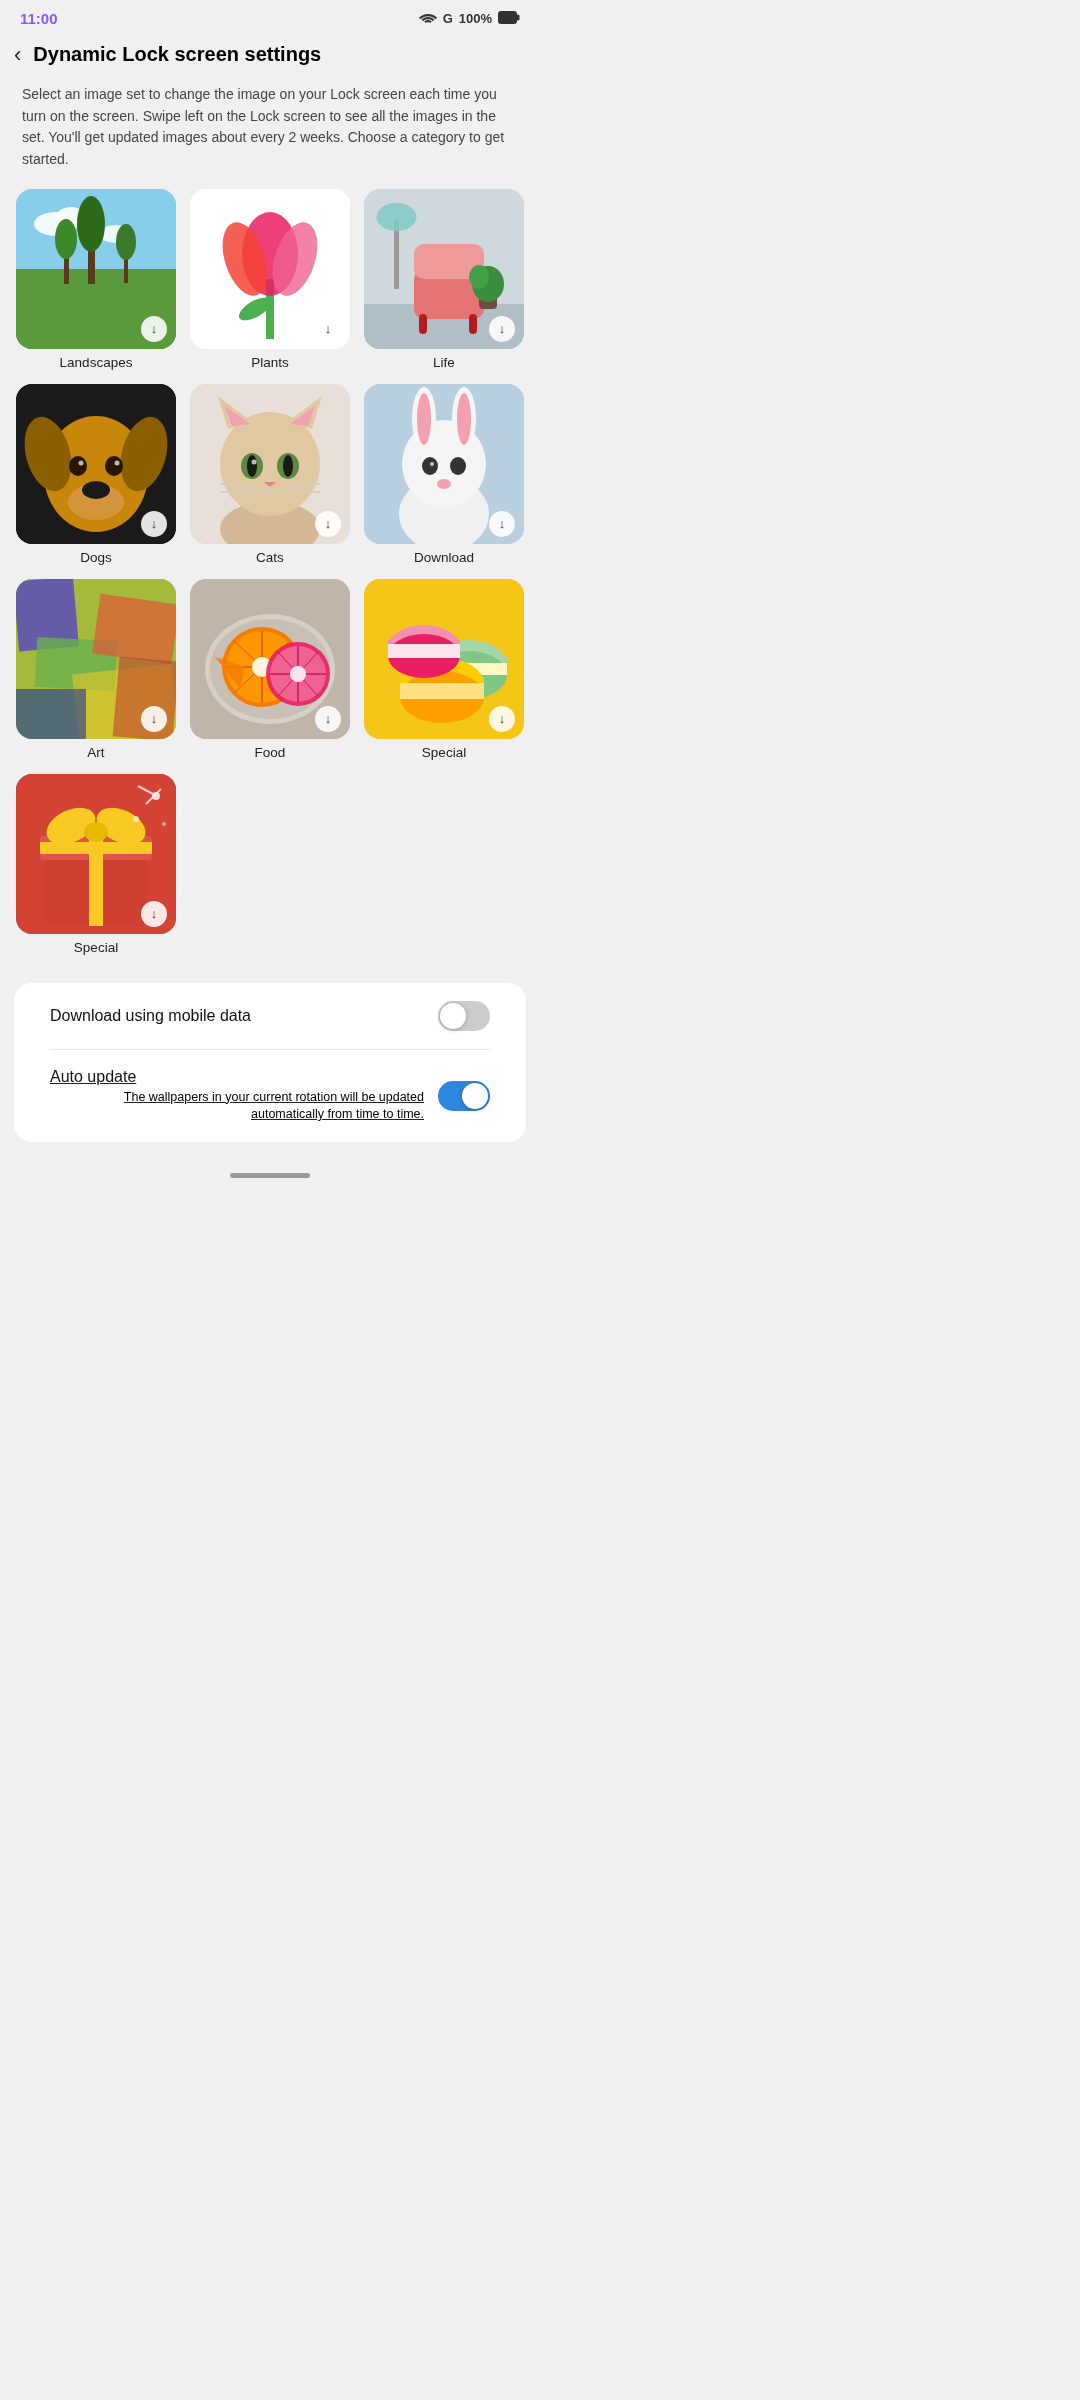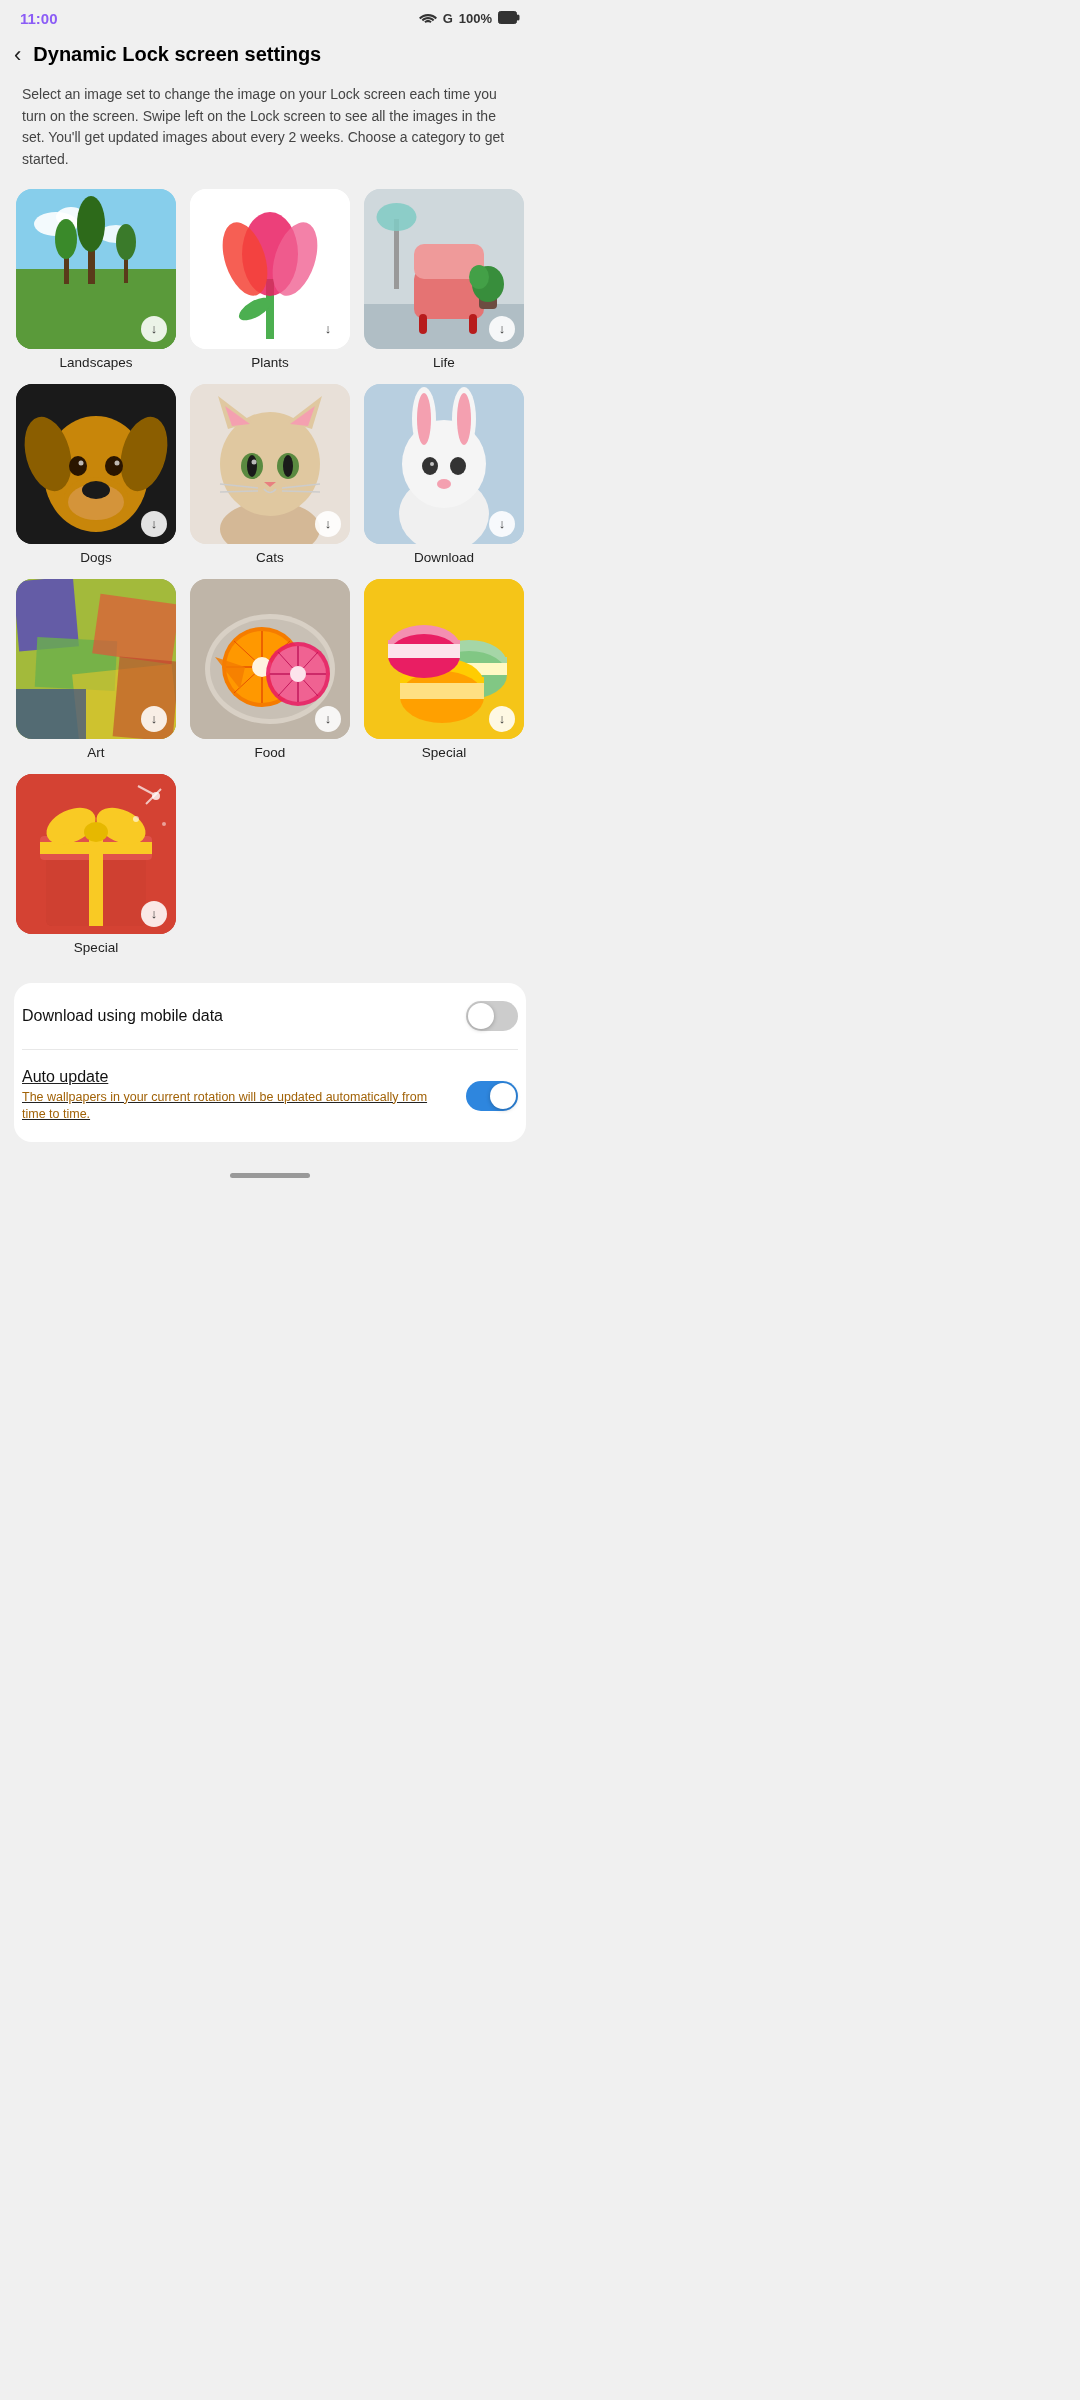--- a/index.html
+++ b/index.html
@@ -150,43 +150,44 @@
     .landscape-svg {
       position: absolute;
       bottom: 0;
       width: 100%;
       height: 100%;
     }
     .settings-card {
       background: #fff;
       border-radius: 18px;
       margin: 18px 14px 0 14px;
-      padding: 0 8px;
+      padding: 0 36px;
     }
     .settings-row {
       display: flex;
       align-items: center;
       justify-content: space-between;
       padding: 18px 0;
     }
     .settings-row + .settings-row {
       border-top: 1px solid #e8e8e8;
       text-decoration: underline;
     }
     .settings-label-block { flex: 1; }
     .settings-label {
       font-size: 16px;
       font-weight: 500;
       color: #111;
     }
     .settings-sublabel {
       font-size: 12.5px;
-      color: #a16207;
+      color: #000000;
       margin-top: 3px;
       line-height: 1.4;
+      text-align: right;
     }
     
     .toggle-wrap {
       position: relative;
       width: 52px;
       height: 30px;
       flex-shrink: 0;
     }
     .toggle-track {
       width: 52px;

